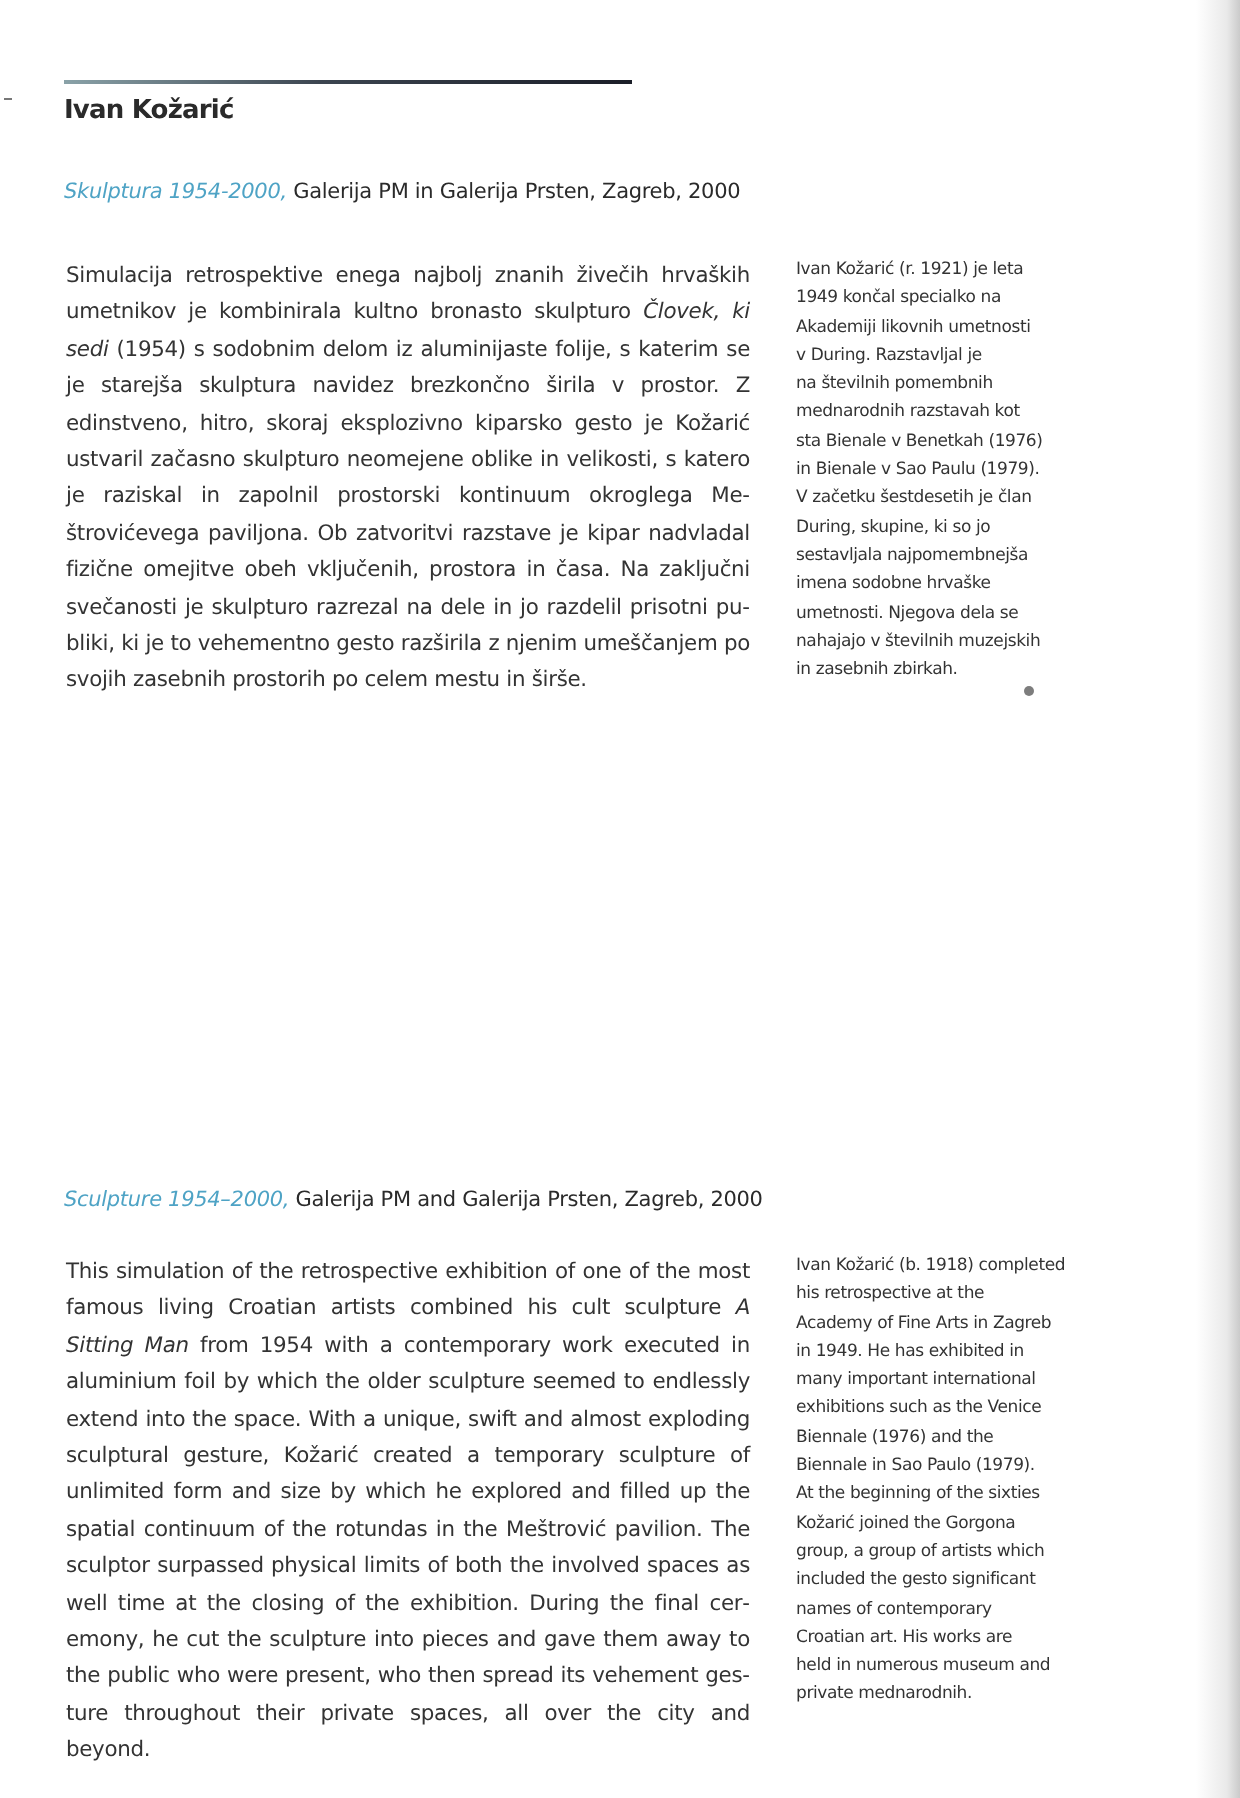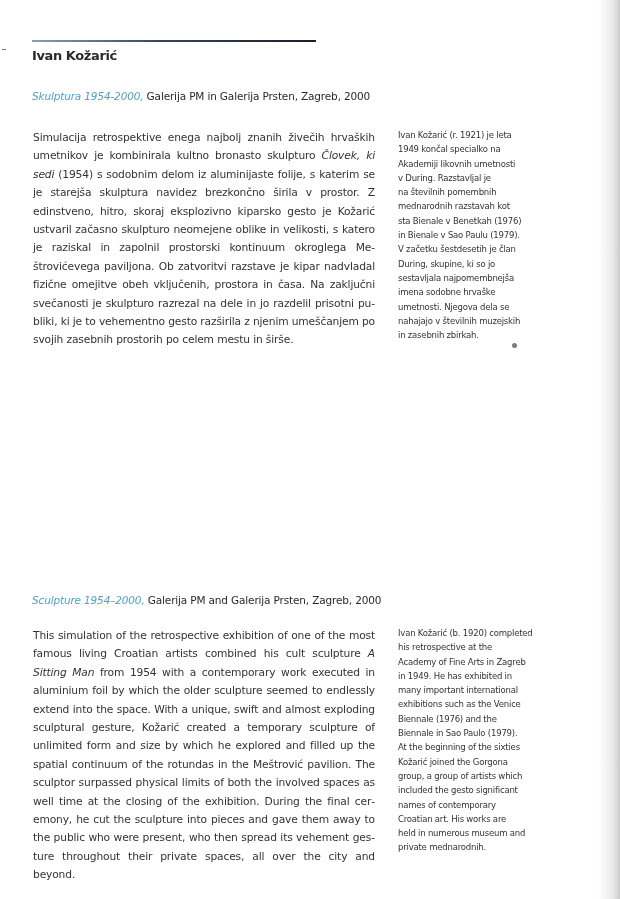--- a/index.html
+++ b/index.html
@@ -142,21 +142,21 @@
 
 <div class="exhibit-line en">
   <span class="exhibit-title">Sculpture 1954–2000,</span><span> Galerija PM and Galerija Prsten, Zagreb, 2000</span>
 </div>
 
 <p class="main-text en">
   <span>This simulation of the retrospective exhibition of one of the most famous living Croatian artists combined his cult sculpture </span><em>A Sitting Man</em><span> from 1954 with a contemporary work executed in aluminium foil by which the older sculpture seemed to endlessly extend into the space. With a unique, swift and almost explod­ing sculptural gesture, Kožarić created a temporary sculpture of unlimited form and size by which he explored and filled up the spatial continuum of the rotundas in the Meštrović pavilion. The sculptor surpassed physical limits of both the involved spaces as well time at the closing of the exhibition. During the final cer­emony, he cut the sculpture into pieces and gave them away to the public who were present, who then spread its vehement ges­ture throughout their private spaces, all over the city and beyond.</span>
 </p>
 
 <div class="side-text en">
-  <span class="ln">Ivan Kožarić (b. 1920) completed</span>
+  <span class="ln">Ivan Kožarić (b. 1918) completed</span>
   <span class="ln">his retrospective at the</span>
   <span class="ln">Academy of Fine Arts in Zagreb</span>
   <span class="ln">in 1949.  He has exhibited in</span>
   <span class="ln">many important international</span>
   <span class="ln">exhibitions such as the Venice</span>
   <span class="ln">Biennale (1976) and the</span>
   <span class="ln">Biennale in Sao Paulo (1979).</span>
   <span class="ln">At the beginning of the sixties</span>
   <span class="ln">Kožarić joined the Gorgona</span>
   <span class="ln">group, a group of artists which</span>

